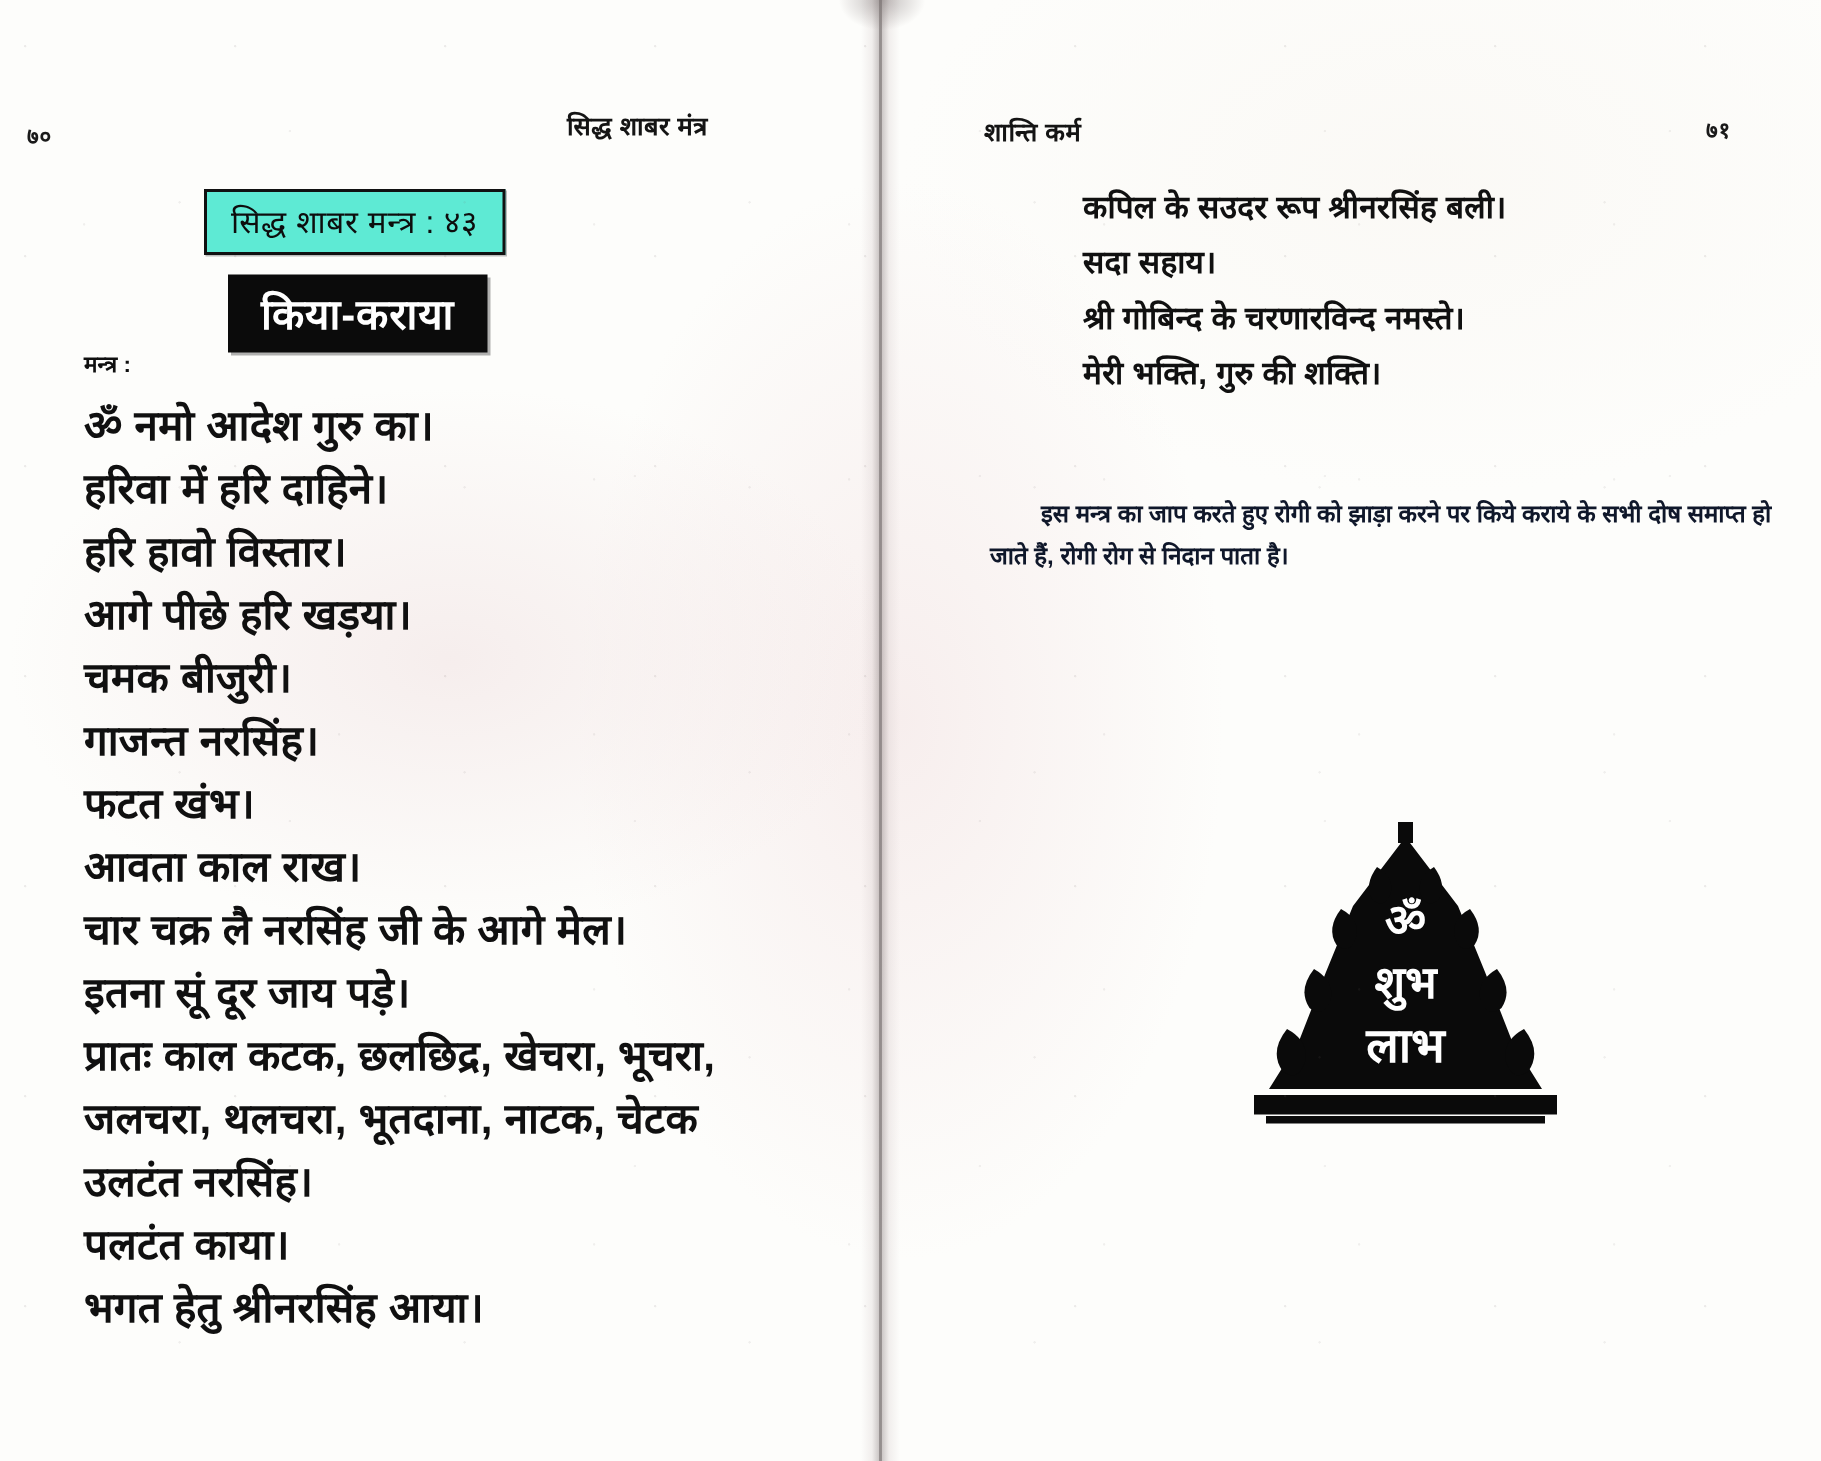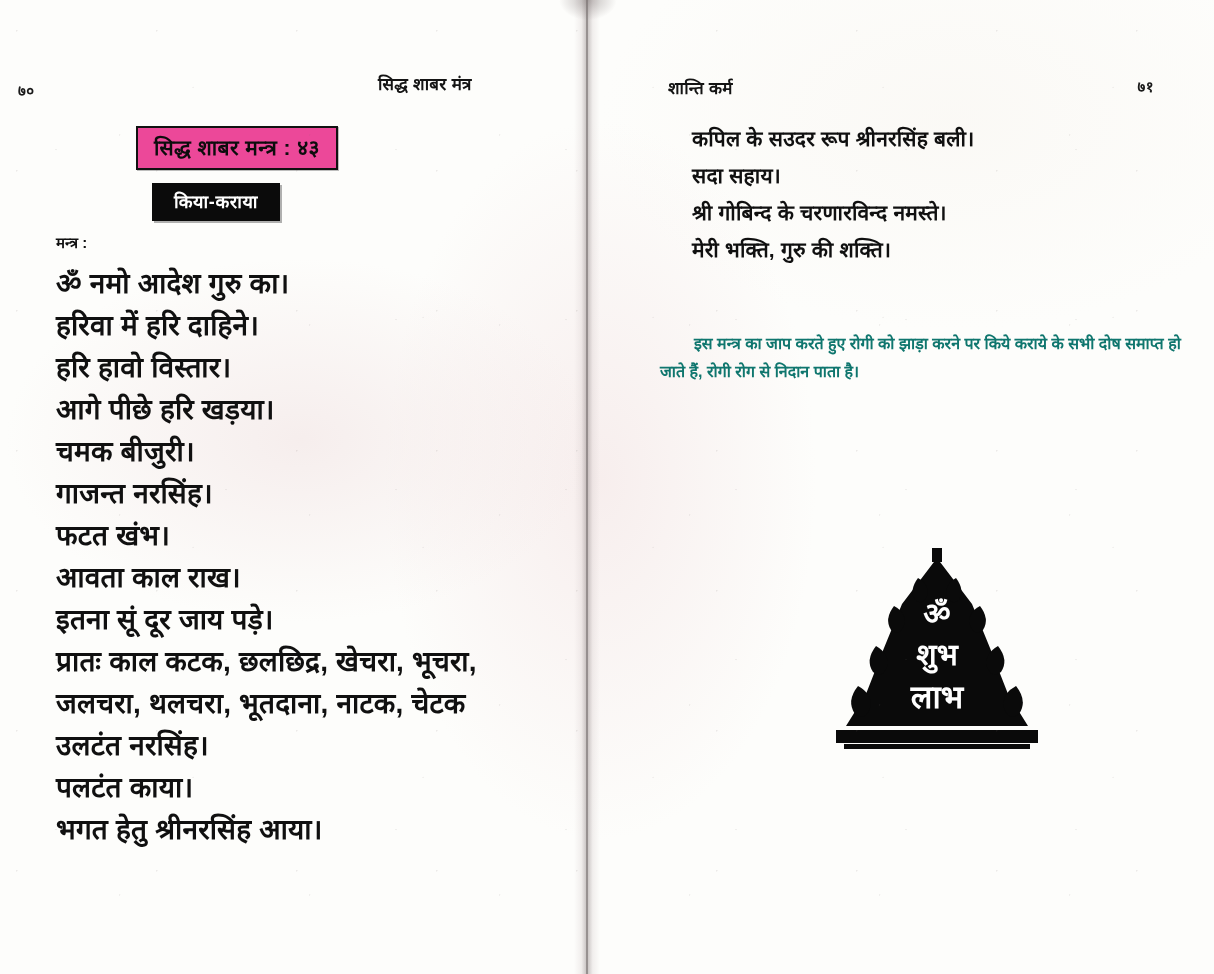--- a/index.html
+++ b/index.html
@@ -90,45 +90,45 @@
 
   .running-head {
     position: absolute;
     font-size: 17px;
     font-weight: 700;
     color: #141414;
     font-family: "Liberation Sans", sans-serif;
     letter-spacing: 0.3px;
   }
   .rh-left  { left: 378px; top: 72px; }
-  .rh-right { left: 68px;  top: 76px; text-align: right; }
+  .rh-right { left: 56px;  top: 76px; text-align: right; }
 
   
   .mantra-box {
     position: absolute;
     left: 136px;
     top: 126px;
     border: 2px solid #111;
     padding: 5px 16px 7px 16px;
     font-size: 21px;
-    font-weight: 700;
+    font-weight: 400;
     color: #0d0d0d;
     letter-spacing: 0.4px;
-    background: #ec4899;
+    background: #5eead4;
     box-shadow: 1px 1px 0 rgba(0,0,0,0.25);
   }
 
   
   .title-bar {
     position: absolute;
     left: 152px;
     top: 183px;
     background: #0b0b0b;
     color: #ffffff;
-    font-size: 18px;
+    font-size: 28px;
     font-weight: 700;
     padding: 6px 22px 8px 22px;
     letter-spacing: 0.6px;
     box-shadow: 2px 2px 0 rgba(0,0,0,0.3);
   }
 
   
   .mantra-label {
     position: absolute;
     left: 56px;
@@ -157,31 +157,32 @@
   
   .verse-block-right {
     position: absolute;
     left: 92px;
     top: 128px;
     width: 500px;
   }
   .verse-block-right .verse-line {
     font-size: 21px;
     margin-bottom: 16px;
+    margin-left: 30px;
   }
 
   
   .note {
     position: absolute;
     left: 60px;
     top: 330px;
     width: 530px;
     font-size: 16px;
     font-weight: 700;
-    color: #0f766e;
+    color: #0f172a;
     line-height: 1.75;
     text-indent: 34px;
   }
 
   
   .emblem {
     position: absolute;
     left: 222px;
     top: 548px;
     width: 230px;
@@ -223,20 +224,21 @@
 
     <div class="verse-block">
       <div class="verse-line">ॐ नमो आदेश गुरु का।</div>
       <div class="verse-line">हरिवा में हरि दाहिने।</div>
       <div class="verse-line">हरि हावो विस्तार।</div>
       <div class="verse-line">आगे पीछे हरि खड़या।</div>
       <div class="verse-line">चमक बीजुरी।</div>
       <div class="verse-line">गाजन्त नरसिंह।</div>
       <div class="verse-line">फटत खंभ।</div>
       <div class="verse-line">आवता काल राख।</div>
+      <div class="verse-line">चार चक्र लै नरसिंह जी के आगे मेल।</div>
       <div class="verse-line">इतना सूं दूर जाय पड़े।</div>
       <div class="verse-line">प्रातः काल कटक, छलछिद्र, खेचरा, भूचरा,</div>
       <div class="verse-line">जलचरा, थलचरा, भूतदाना, नाटक, चेटक</div>
       <div class="verse-line">उलटंत नरसिंह।</div>
       <div class="verse-line">पलटंत काया।</div>
       <div class="verse-line">भगत हेतु श्रीनरसिंह आया।</div>
     </div>
   </div>
 
   <div class="gutter"></div>

